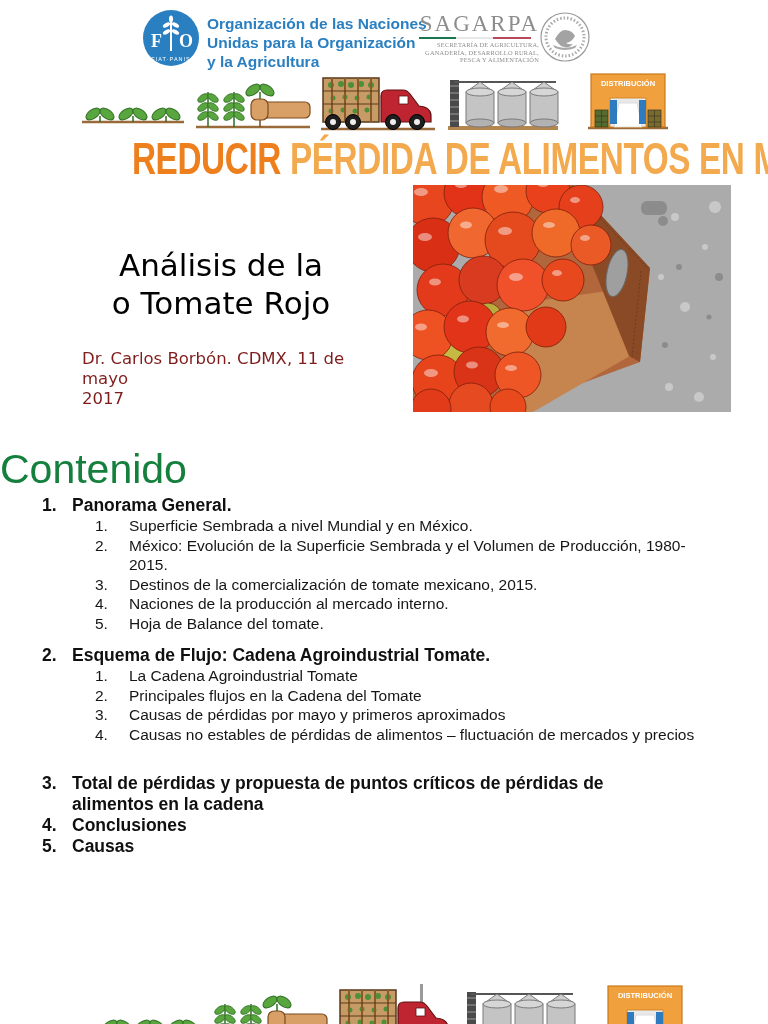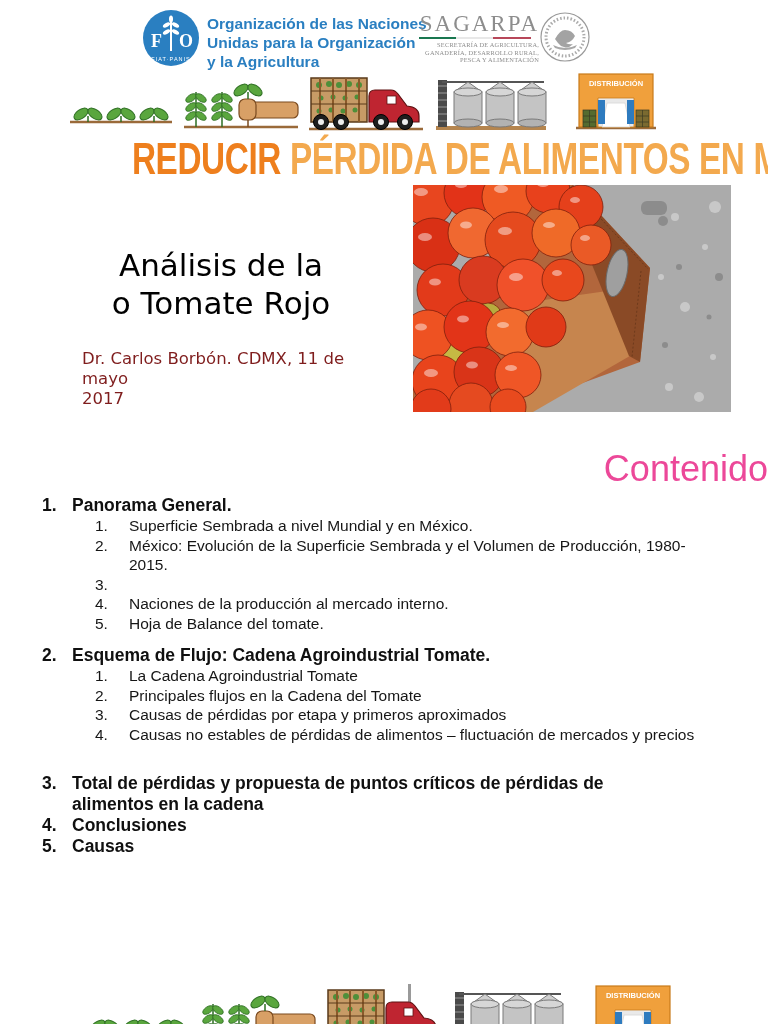--- a/index.html
+++ b/index.html
@@ -15,21 +15,21 @@
     position:absolute; left:207px; top:14px;
     color:var(--fao-blue,#2a7fc1); font-weight:700; font-size:15.5px; line-height:19px;
   }
   .sagarpa { position:absolute; left:411px; top:12px; width:128px; text-align:right; color:var(--sagarpa-gray,#8d8d8d); }
   .sagarpa-name { font-family:"Liberation Serif", serif; font-size:23px; letter-spacing:2px; line-height:24px; }
   .sagarpa-rule { height:2px; width:112px; margin:1px auto 2px auto;
     background:linear-gradient(to right,#197750 0 33%,#e8e8e8 33% 66%,#b8485a 66% 100%); }
   .sagarpa-sub { font-family:"Liberation Serif", serif; font-size:6.4px; line-height:7.6px; letter-spacing:.2px; }
   .seal { position:absolute; left:539px; top:11px; width:52px; height:52px; }
   
-  .chain-strip { position:absolute; left:4px; width:640px; height:64px;padding-left:40px; }
+  .chain-strip { position:absolute; left:16px; width:640px; height:64px;padding-left:40px; }
   .chain-strip.top { top:70px; }
   .chain-strip.bottom { top:982px; }
   .chain-strip .icon { position:absolute; top:0; }
   .pos-seedlings { left:64px; }  .pos-plants { left:178px; }
   .pos-truck { left:303px; }     .pos-silos { left:430px; }
   .pos-dist { left:572px; }
   .chain-strip.bottom .pos-seedlings { left:81px; }
   .chain-strip.bottom .pos-plants { left:195px; }
   .chain-strip.bottom .pos-truck { left:320px; }
   .chain-strip.bottom .pos-silos { left:447px; }
@@ -45,22 +45,22 @@
     text-align:center; font-family:"DejaVu Sans", sans-serif; font-weight:400;
     font-size:31px; line-height:38px; color:#000;
   }
   .hero-sub {
     position:absolute; left:82px; top:349px; width:300px; z-index:1;
     font-family:"DejaVu Sans", sans-serif; font-size:16.5px; line-height:20px; color:#7f1d1d;
   }
   .hero-photo { position:absolute; left:413px; top:185px; width:318px; height:227px; }
   
   .toc-heading {
-    position:absolute; top:451px; left:0; width:768px; text-align:right;
-    font-size:36px; line-height:36px; color:#ec4899;
+    position:absolute; top:451px; left:0; width:768px; text-align:left;
+    font-size:41px; line-height:36px; color:#15803d;
   }
   .toc { position:absolute; left:42px; top:495px; width:680px; }
   .sec { display:flex; font-weight:700; font-size:17.5px; line-height:21px; color:#101010; }
   .sec-num { width:30px; flex:0 0 30px; }
   .sec-title { max-width:565px; }
   .sub { display:flex; font-size:15.5px; line-height:19.5px; color:#161616; }
   .sub-num { margin-left:53px; width:34px; flex:0 0 34px; }
   .gap-s { height:12px; } .gap-l { height:29px; }
 </style>
 </head>
@@ -345,20 +345,21 @@
     <div class="sub">
         <span class="sub-num">1.</span>
         <span>Superficie Sembrada a nivel Mundial y en México.</span>
       </div>
     <div class="sub">
         <span class="sub-num">2.</span>
         <span>México: Evolución de la Superficie Sembrada y el Volumen de Producción, 1980-2015.</span>
       </div>
     <div class="sub">
         <span class="sub-num">3.</span>
+        <span>Destinos de la comercialización de tomate mexicano, 2015.</span>
       </div>
     <div class="sub">
         <span class="sub-num">4.</span>
         <span>Naciones de la producción al mercado interno.</span>
       </div>
     <div class="sub">
         <span class="sub-num">5.</span>
         <span>Hoja de Balance del tomate.</span>
       </div>
 
@@ -370,21 +371,21 @@
     <div class="sub">
         <span class="sub-num">1.</span>
         <span>La Cadena Agroindustrial Tomate</span>
       </div>
     <div class="sub">
         <span class="sub-num">2.</span>
         <span>Principales flujos en la Cadena del Tomate</span>
       </div>
     <div class="sub">
         <span class="sub-num">3.</span>
-        <span>Causas de pérdidas por etapa y primeros aproximados</span>
+        <span>Causas de pérdidas por mayo y primeros aproximados</span>
       </div>
     <div class="sub">
         <span class="sub-num">4.</span>
         <span>Causas no estables de pérdidas de alimentos – fluctuación de mercados y precios</span>
       </div>
 
     <div class="gap-l"></div>
     <div class="sec">
       <span class="sec-num">3.</span>
       <span class="sec-title">Total de pérdidas y propuesta de puntos críticos de pérdidas de alimentos en la cadena</span>

